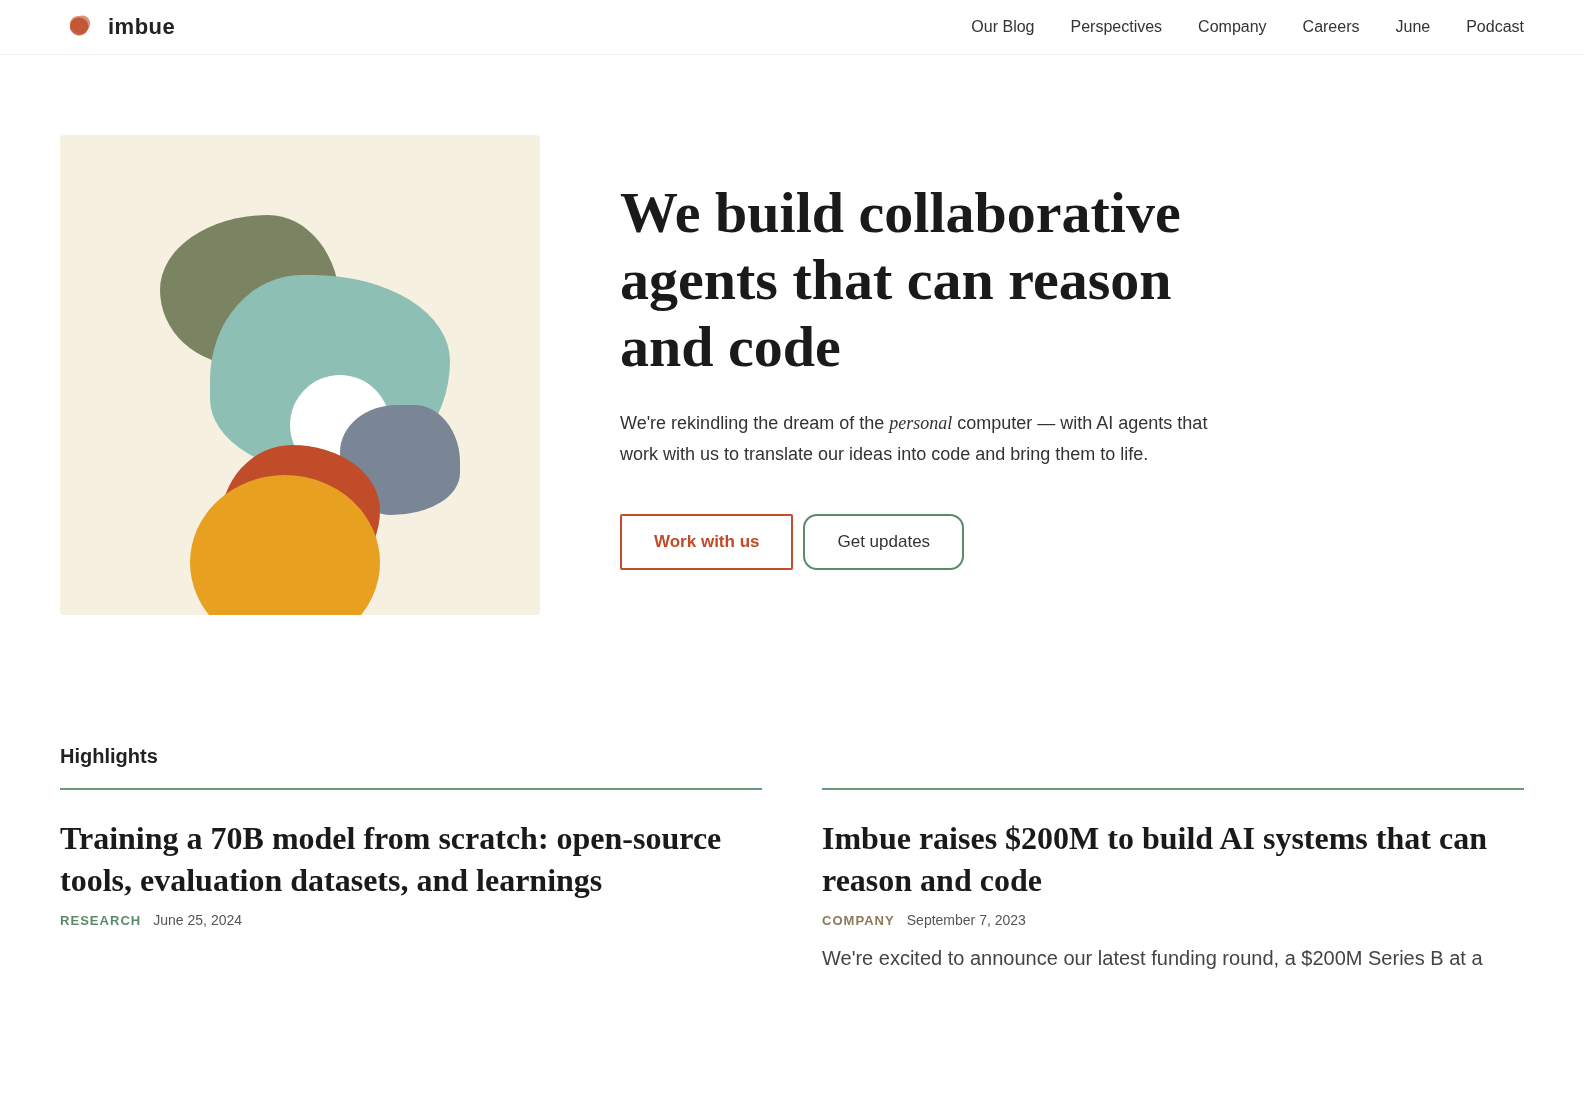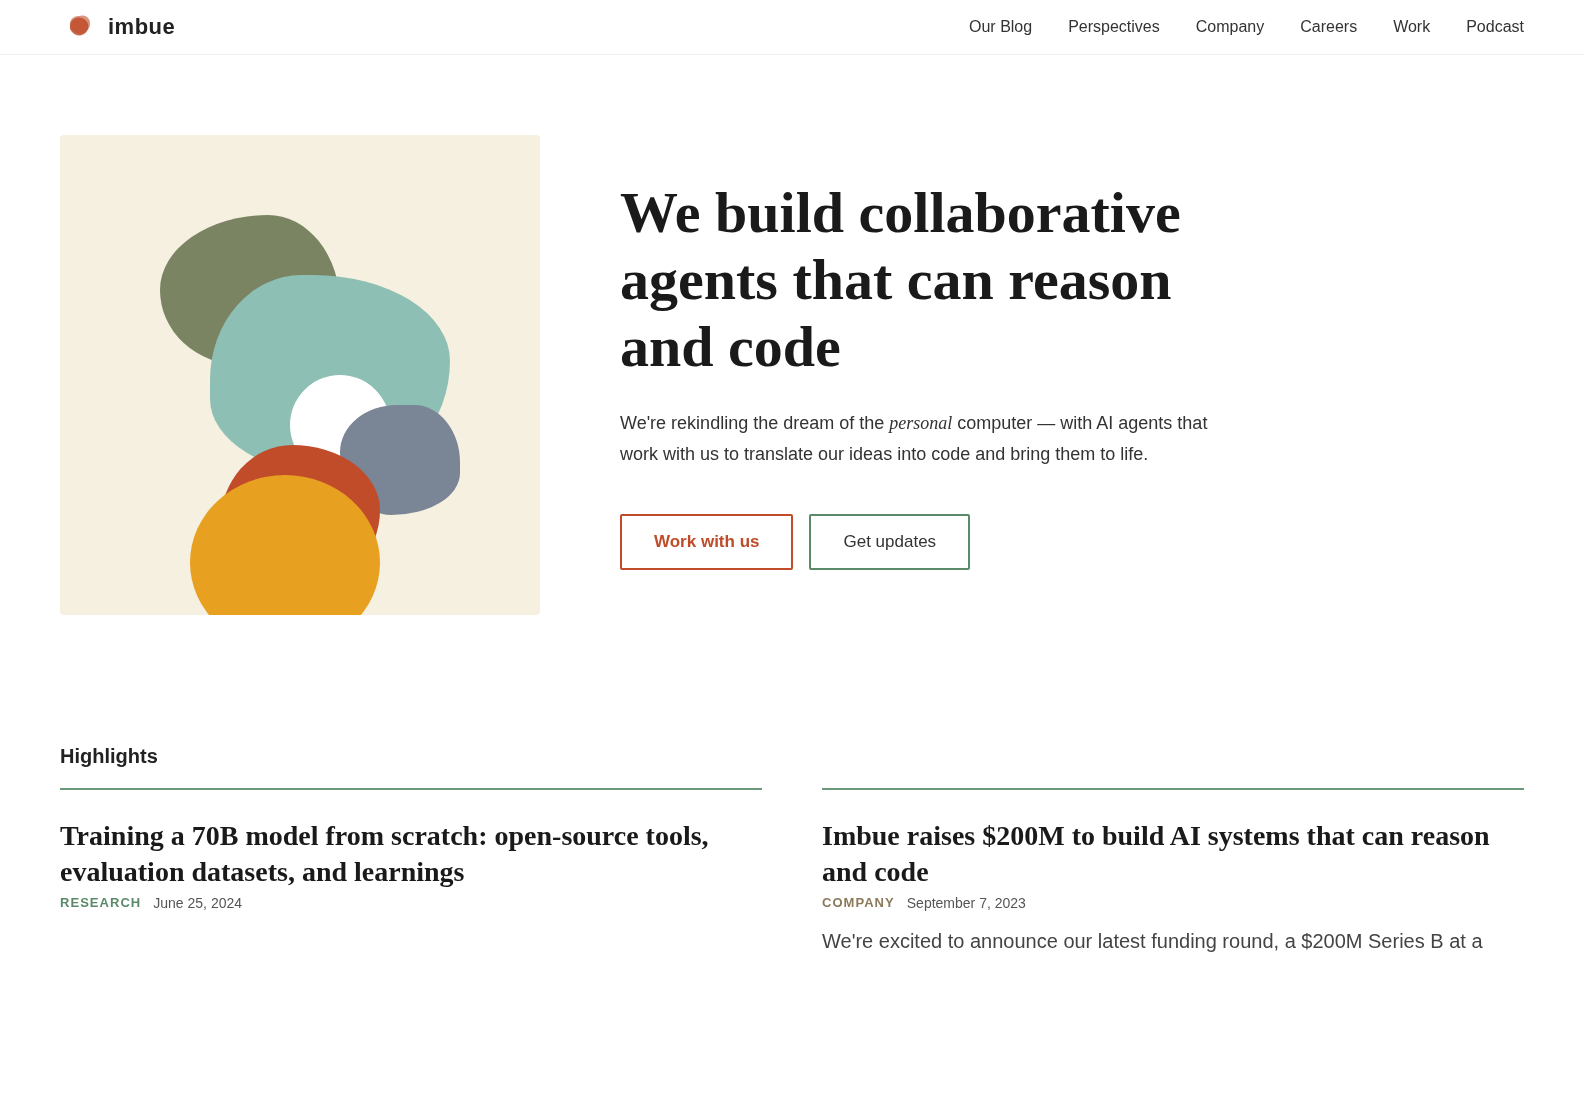--- a/index.html
+++ b/index.html
@@ -118,21 +118,21 @@
       color: #333;
       margin-bottom: 44px;
       font-family: Arial, sans-serif;
     }
     .hero-description em {
       font-style: italic;
       font-family: Georgia, serif;
     }
     .hero-buttons {
       display: flex;
-      gap: 16px;
+      gap: 10px;
     }
     .btn-work {
       padding: 16px 32px;
       border: 2px solid #c04c2a;
       background: transparent;
       color: #c04c2a;
       font-family: Arial, sans-serif;
       font-size: 17px;
       font-weight: 600;
       cursor: pointer;
@@ -140,21 +140,21 @@
     }
     .btn-updates {
       padding: 16px 32px;
       border: 2px solid #5a8a6a;
       background: transparent;
       color: #333;
       font-family: Arial, sans-serif;
       font-size: 17px;
       font-weight: 500;
       cursor: pointer;
-      border-radius: 2px;
+      border-radius: 14px;
     }
 
     
     .highlights {
       padding: 50px 60px 60px;
     }
     .highlights-title {
       font-family: Arial, sans-serif;
       font-size: 20px;
       font-weight: 700;
@@ -165,25 +165,25 @@
       display: grid;
       grid-template-columns: 1fr 1fr;
       gap: 60px;
     }
     .highlight-col {
       border-top: 2px solid #6a9a7a;
       padding-top: 28px;
     }
     .highlight-heading {
       font-family: Georgia, serif;
-      font-size: 28px;
+      font-size: 32px;
       font-weight: 700;
       color: #1a1a1a;
       line-height: 1.3;
-      margin-bottom: 4px;
+      margin-bottom: 11px;
     }
     .highlight-meta {
       display: flex;
       align-items: center;
       gap: 12px;
       margin-bottom: 14px;
     }
     .highlight-category {
       font-family: Arial, sans-serif;
       font-size: 13px;
@@ -219,21 +219,21 @@
       <path d="M10 19 C10 12, 16 8, 22 10 C28 12, 30 18, 27 23 C24 28, 17 29, 13 25 C9 21, 10 19, 10 19Z" fill="#c04c2a" opacity="0.85"></path>
       <path d="M20 8 C26 6, 31 11, 30 17 C29 23, 23 27, 17 25 C11 23, 8 17, 11 12 C14 7, 20 8, 20 8Z" fill="#c04c2a" opacity="0.6"></path>
     </svg>
     <span class="logo-text">imbue</span>
   </div>
   <ul class="nav-links">
     <li><a href="#">Our Blog</a></li>
     <li><a href="#">Perspectives</a></li>
     <li><a href="#">Company</a></li>
     <li><a href="#">Careers</a></li>
-    <li><a href="#">Work</a></li>
+    <li><a href="#">June</a></li>
     <li><a href="#">Podcast</a></li>
   </ul>
 </nav>
 
 <section class="hero">
   <div class="hero-image">
     <div class="blob blob-olive"></div>
     <div class="blob blob-teal"></div>
     <div class="blob blob-white"></div>
     <div class="blob blob-slate"></div>

